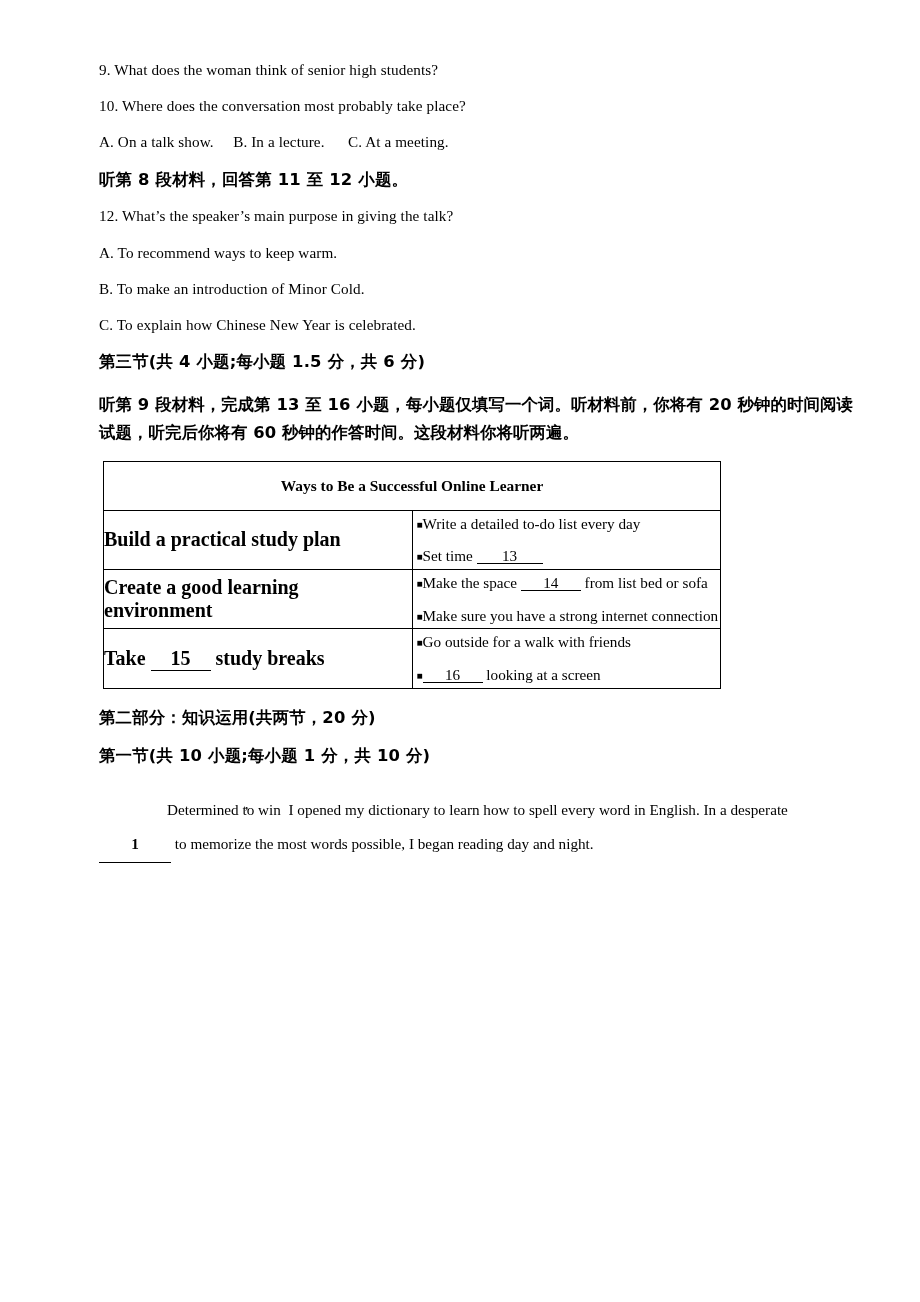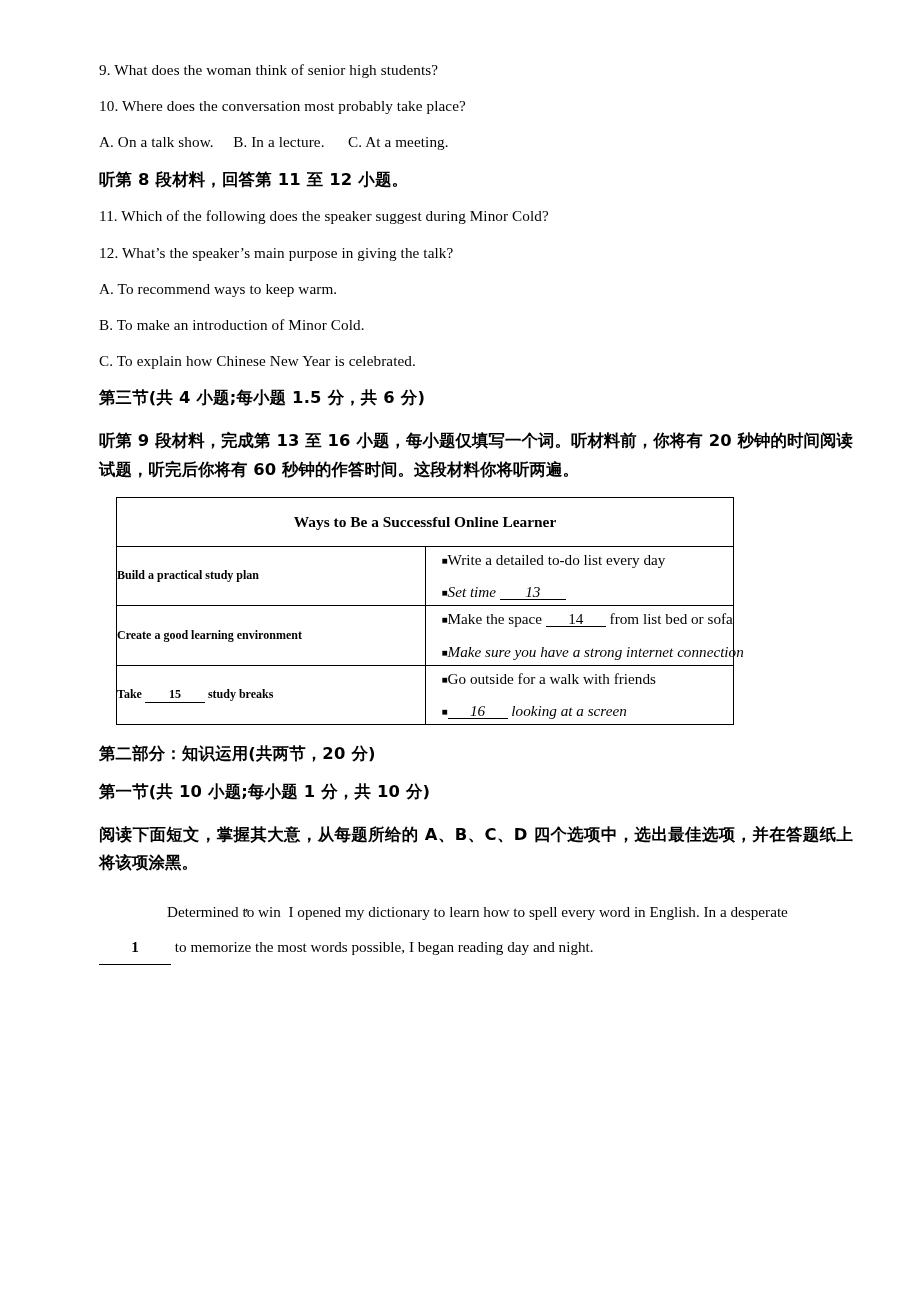--- a/index.html
+++ b/index.html
@@ -55,59 +55,59 @@
     font-size: 16.4px;
     line-height: 1.72;
     margin: 0 0 13px 0;
     letter-spacing: 0.1px;
     text-align: justify;
     text-justify: inter-character;
   }
   .cn-para.tight { margin-bottom: 10px; }
 
   
-  .tbl-wrap { margin: 6px 0 0 17px; }
+  .tbl-wrap { margin: 6px 0 0 4px; }
   table.grid {
     border-collapse: collapse;
     width: 618px;
     table-layout: fixed;
   }
   table.grid td {
     border: 1px solid #000000;
     vertical-align: middle;
     padding: 0;
   }
   td.thead {
     text-align: center;
     font-weight: bold;
     font-size: 15.4px;
     height: 48px;
     font-family: "Liberation Serif", "DejaVu Serif", serif;
   }
   td.lcell {
     width: 268px;
     font-weight: bold;
-    font-size: 12px;
+    font-size: 20px;
     padding: 6px 0 6px 10px;
     text-align: left;
   }
   td.rcell {
     width: 348px;
     font-size: 15.2px;
     padding: 9px 0 9px 9px;
     position: relative;
     overflow: visible;
   }
   .bullet-line {
     white-space: nowrap;
     line-height: 1.0;
     margin: 0;
-    padding: 5px 16px;
-  }
-  .bullet-line + .bullet-line { padding-top: 12px; font-style: italic; }
+    padding: 5px 4px;
+  }
+  .bullet-line + .bullet-line { padding-top: 12px; }
   .sq {
     font-size: 10px;
     vertical-align: 1.5px;
     letter-spacing: 0;
   }
   .blank {
     display: inline-block;
     border-bottom: 1px solid #000;
     text-align: center;
     font-weight: bold;
@@ -150,21 +150,20 @@
 
 <div class="page">
 
   <div class="qline">9. What does the woman think of senior high students?</div>
 
   <div class="qline">10. Where does the conversation most probably take place?</div>
   <div class="opts">A. On a talk show.     B. In a lecture.      C. At a meeting.</div>
 
   <div class="cn-head">听第 8 段材料，回答第 11 至 12 小题。</div>
 
-  <div class="qline">11. Which of the following does the speaker suggest during Minor Cold?</div>
 
   <div class="qline">12. What’s the speaker’s main purpose in giving the talk?</div>
   <div class="opts">A. To recommend ways to keep warm.</div>
   <div class="opts">B. To make an introduction of Minor Cold.</div>
   <div class="opts">C. To explain how Chinese New Year is celebrated.</div>
 
   <div class="cn-head">第三节(共 4 小题;每小题 1.5 分，共 6 分)</div>
   <div class="cn-para">听第 9 段材料，完成第 13 至 16 小题，每小题仅填写一个词。听材料前，你将有 20 秒钟的时间阅读试题，听完后你将有 60 秒钟的作答时间。这段材料你将听两遍。</div>
 
   <div class="tbl-wrap">
@@ -198,21 +197,20 @@
         </td>
       </tr>
     </tbody>
       </table>
   </div>
 
   <div class="gap-sm"></div>
 
   <div class="cn-head" style="margin-top:12px;">第二部分：知识运用(共两节，20 分)</div>
   <div class="cn-head">第一节(共 10 小题;每小题 1 分，共 10 分)</div>
-  <div class="cn-para tight">阅读下面短文，掌握其大意，从每题所给的 A、B、C、D 四个选项中，选出最佳选项，并在答题纸上将该项涂黑。</div>
 
   <div class="gap-sm"></div>
 
 
   <div class="para"><span class="winwrap"><span>Determined to win</span><span class="lowcomma">’</span></span>&nbsp; <span>I opened my dictionary to learn how to spell every word in English. In a desperate</span></div>
 
   <div class="para-last"><span class="blank w72">1</span><span> to memorize the most words possible, I began reading day and night.</span></div>
 
 </div>
 

